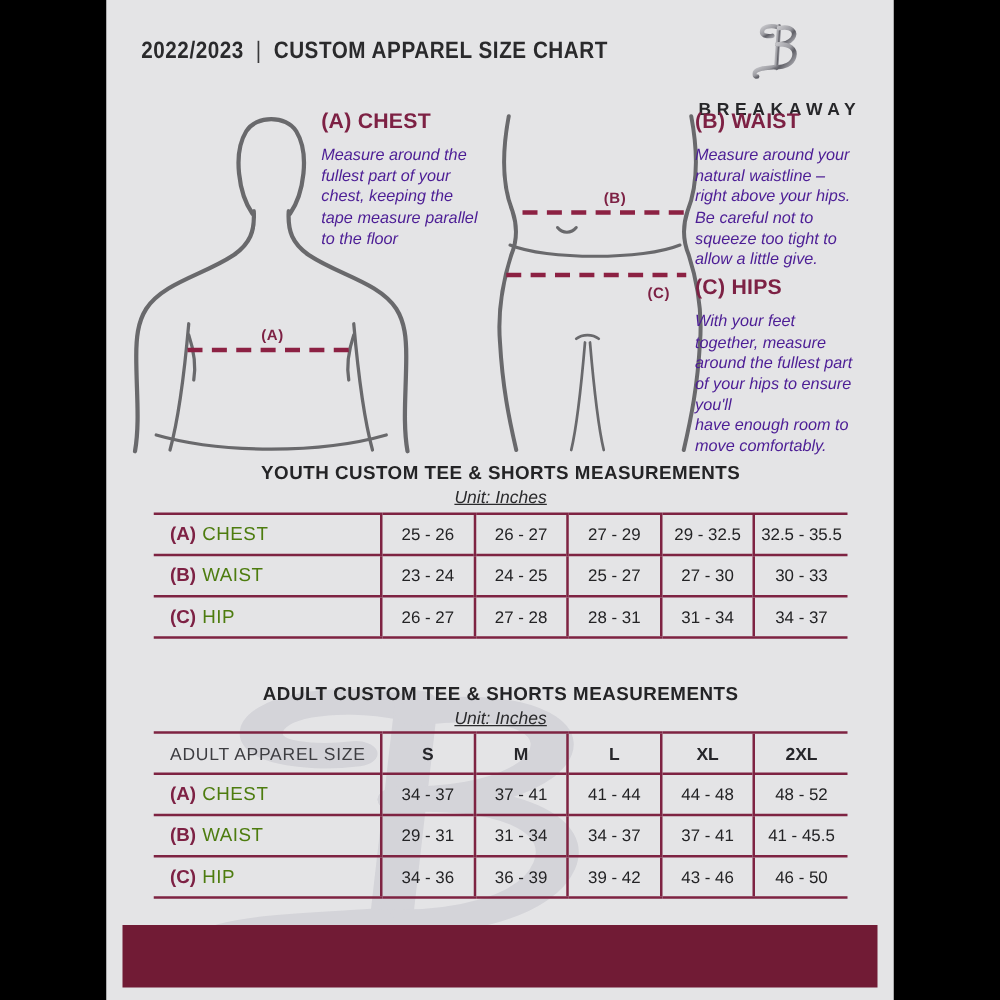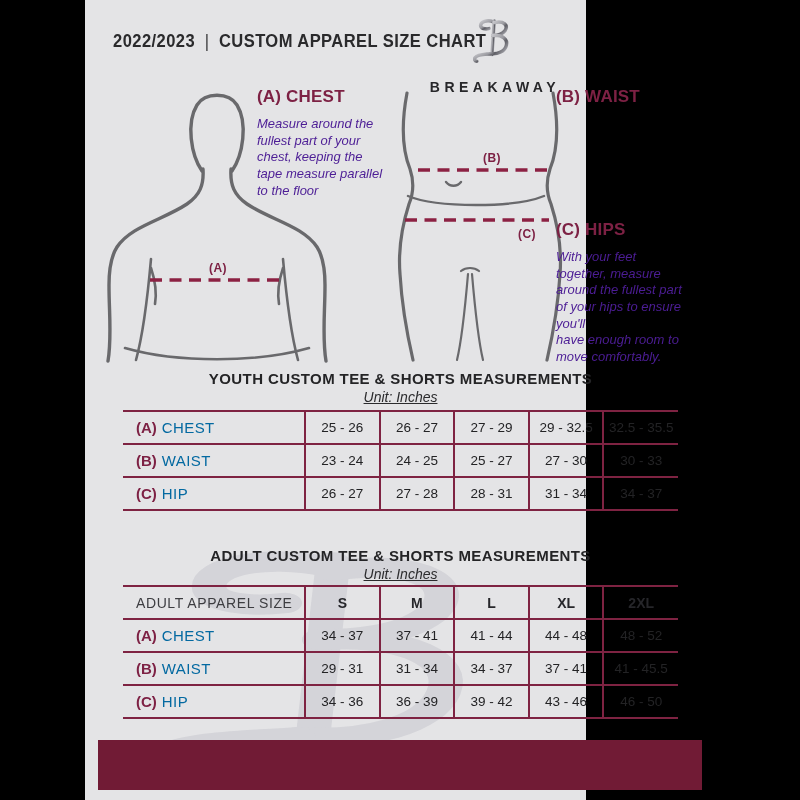--- a/index.html
+++ b/index.html
@@ -2,21 +2,21 @@
 <html><head>
 <meta charset="utf-8">
 <style>
   html,body { margin:0; padding:0; }
   body {
     width:800px; height:800px; position:relative; overflow:hidden;
     background:#000000;
     font-family:"Liberation Sans", sans-serif;
   }
   .paper {
-    position:absolute; left:85px; top:0; width:501px; height:800px;
+    position:absolute; left:85px; top:0; width:630px; height:800px;
     background:#e4e4e6;
   }
 
   
   .doc-title {
     position:absolute; left:28px; top:30px;
     font-size:19px; font-weight:bold; color:#2a2a2c; letter-spacing:0.5px;
     white-space:nowrap; transform:scaleX(0.87); transform-origin:left center;
   }
   .doc-title .sep { margin:0 11px; font-weight:normal; color:#3a3a3c; }
@@ -59,21 +59,21 @@
     width:555px;
   }
   .size-table td { height:31px; padding:0; }
   .size-table tr td { border-top:2px solid #7e2342; }
   .size-table tr:last-child td { border-bottom:2px solid #7e2342; }
   .size-table td + td { border-left:2px solid #7e2342; }
   .label-cell { padding-left:13px !important; }
   .apparel-size-label { font-size:14px; color:#3d3d41; letter-spacing:0.6px; }
   .size-head { font-weight:bold; font-size:14px; color:#26262a; text-align:center; }
   .row-prefix { color:#7d2144; font-weight:bold; font-size:15px; }
-  .row-label { color:#0369a1; font-size:15px; letter-spacing:0.4px; margin-left:5px; }
+  .row-label { color:#4d7c0f; font-size:15px; letter-spacing:0.4px; margin-left:5px; }
   .val-cell { text-align:center; font-size:13.5px; color:#232325; }
 
   
   .watermark { position:absolute; left:55px; top:538px; opacity:0.9; }
   .footer-bar {
     position:absolute; left:13px; top:740px; width:604px; height:50px;
     background:#711b35;
   }
 </style>
 </head>
@@ -151,20 +151,26 @@
     <div class="measure-heading">(A) CHEST</div>
     <div class="measure-desc">Measure around the
 fullest part of your
 chest, keeping the
 tape measure parallel
 to the floor</div>
   </div>
 
   <div class="measure-block" style="left:471px; top:87px;">
     <div class="measure-heading">(B) WAIST</div>
+    <div class="measure-desc">Measure around your
+natural waistline –
+right above your hips.
+Be careful not to
+squeeze too tight to
+allow a little give.</div>
   </div>
 
   <div class="measure-block" style="left:471px; top:220px;">
     <div class="measure-heading">(C) HIPS</div>
     <div class="measure-desc">With your feet
 together, measure
 around the fullest part
 of your hips to ensure
 you'll
 have enough room to

